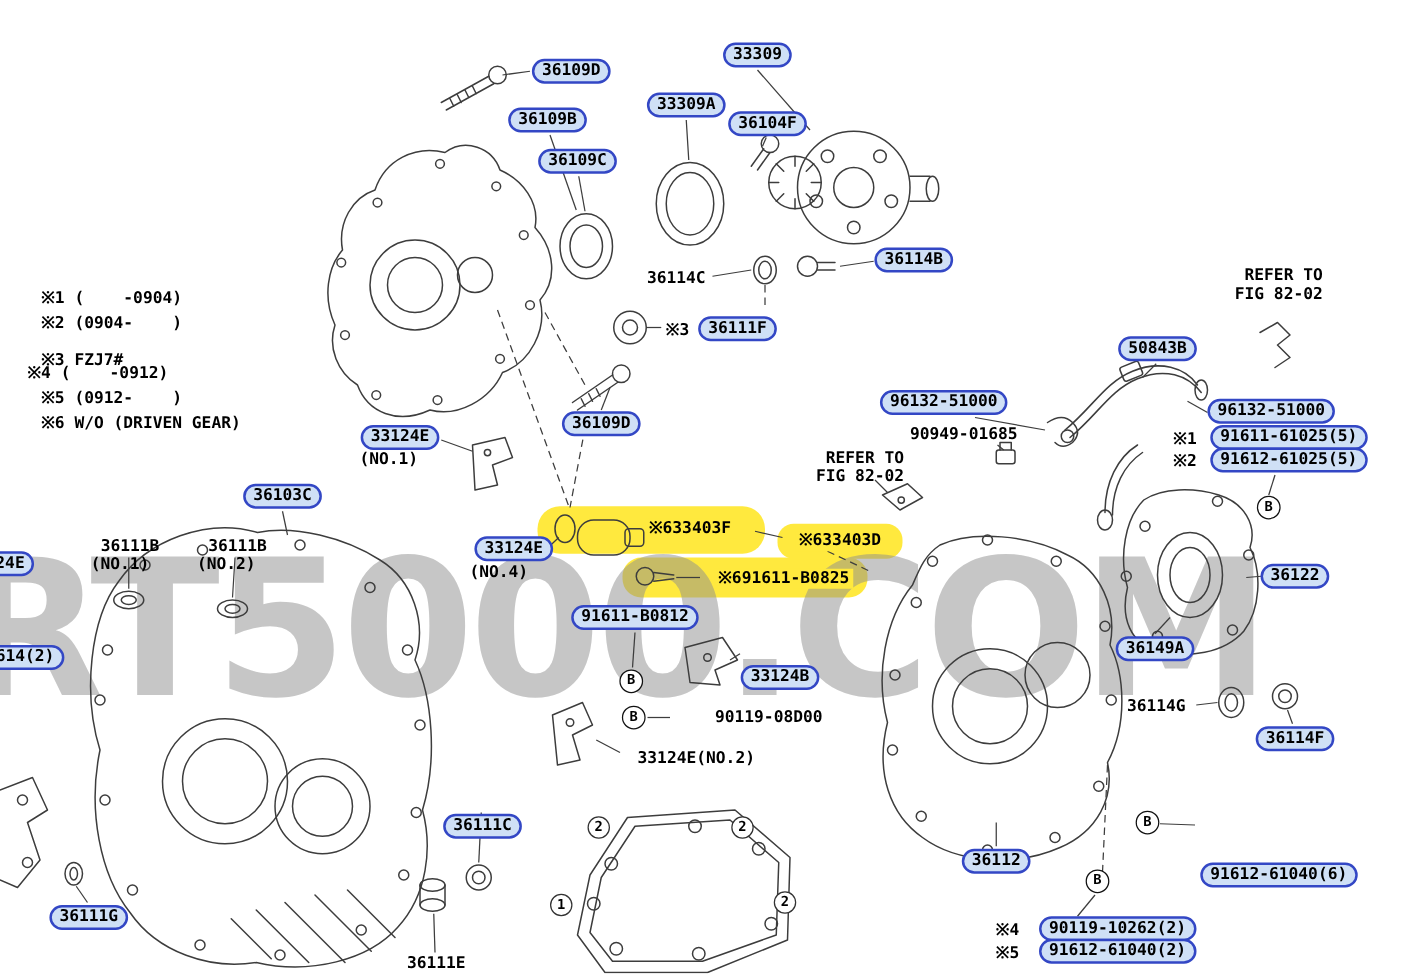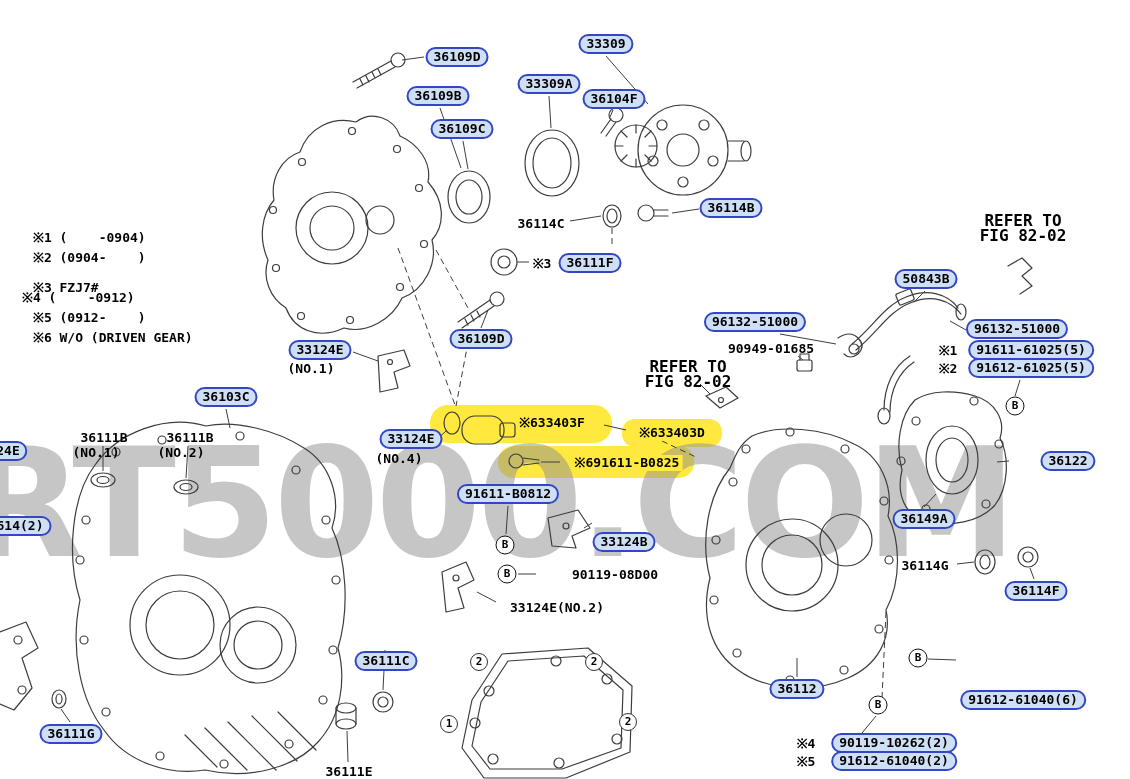--- a/index.html
+++ b/index.html
@@ -28,21 +28,21 @@
   .lbl.yellow{background:#ffe93e;padding:0 3px;line-height:16px;}
   .lbl.cb{
     width:17px;height:17px;border:1.6px solid #111;border-radius:50%;
     background:#fff;font-size:11px;line-height:16px;text-align:center;padding:0;
   }
   .lbl.cn{
     width:16px;height:16px;border:1.4px solid #333;border-radius:50%;
     background:#fff;font-size:11px;line-height:15px;text-align:center;padding:0;
   }
   .lbl.note{transform:translate(0,-50%);white-space:pre;font-weight:bold;}
-  .lbl.refer{white-space:pre-line;text-align:center;line-height:15px;font-size:16px;}
+  .lbl.refer{white-space:pre-line;text-align:right;line-height:15px;font-size:13px;}
 </style>
 </head>
 <body>
 
 <div class="stage">
 
   <div class="hl" style="left:430px;top:405px;width:182px;height:38px;border-radius:18px;"></div>
   <div class="hl" style="left:622px;top:419px;width:100px;height:28px;border-radius:13px;"></div>
   <div class="hl" style="left:498px;top:446px;width:196px;height:32px;border-radius:15px;"></div>
 
@@ -297,21 +297,21 @@
       <span class="lbl oval" style="left: 755px; top: 322px;">96132-51000</span>
       <span class="lbl plain" style="left: 771px; top: 348px;">90949-01685</span>
       <span class="lbl oval" style="left: 1017px; top: 329px;">96132-51000</span>
       <span class="lbl plain" style="left: 948px; top: 350px;">※1</span>
       <span class="lbl oval" style="left: 1031px; top: 350px;">91611-61025(5)</span>
       <span class="lbl plain" style="left: 948px; top: 368px;">※2</span>
       <span class="lbl oval" style="left: 1031px; top: 368px;">91612-61025(5)</span>
       <span class="lbl cb" style="left: 1015px; top: 406px;">B</span>
       <span class="lbl refer" style="left: 688px; top: 374px;">REFER TO
 FIG 82-02</span>
-      <span class="lbl oval" style="left: 1068px; top: 461px; text-align: right;">36122</span>
+      <span class="lbl oval" style="left: 1036px; top: 461px; text-align: right;">36122</span>
       <span class="lbl oval" style="left: 924px; top: 519px;">36149A</span>
       <span class="lbl plain" style="left: 925px; top: 565px;">36114G</span>
       <span class="lbl oval" style="left: 1036px; top: 591px;">36114F</span>
       <span class="lbl cb" style="left: 918px; top: 658px;">B</span>
       <span class="lbl oval" style="left: 1023px; top: 700px;">91612-61040(6)</span>
       <span class="lbl oval" style="left: 797px; top: 689px;">36112</span>
       <span class="lbl cb" style="left: 878px; top: 705px;">B</span>
       <span class="lbl plain" style="left: 806px; top: 743px;">※4</span>
       <span class="lbl oval" style="left: 894px; top: 743px;">90119-10262(2)</span>
       <span class="lbl plain" style="left: 806px; top: 761px;">※5</span>

